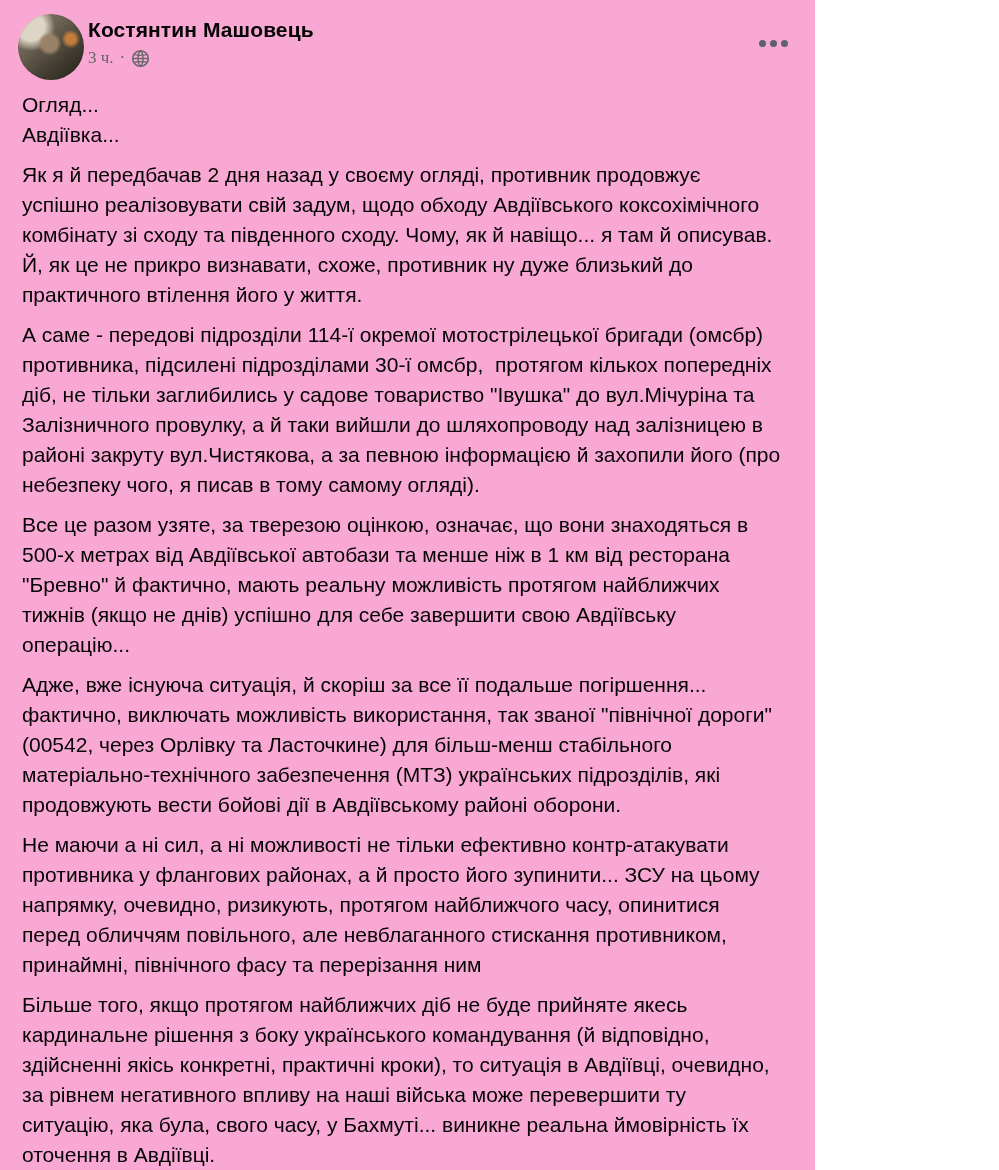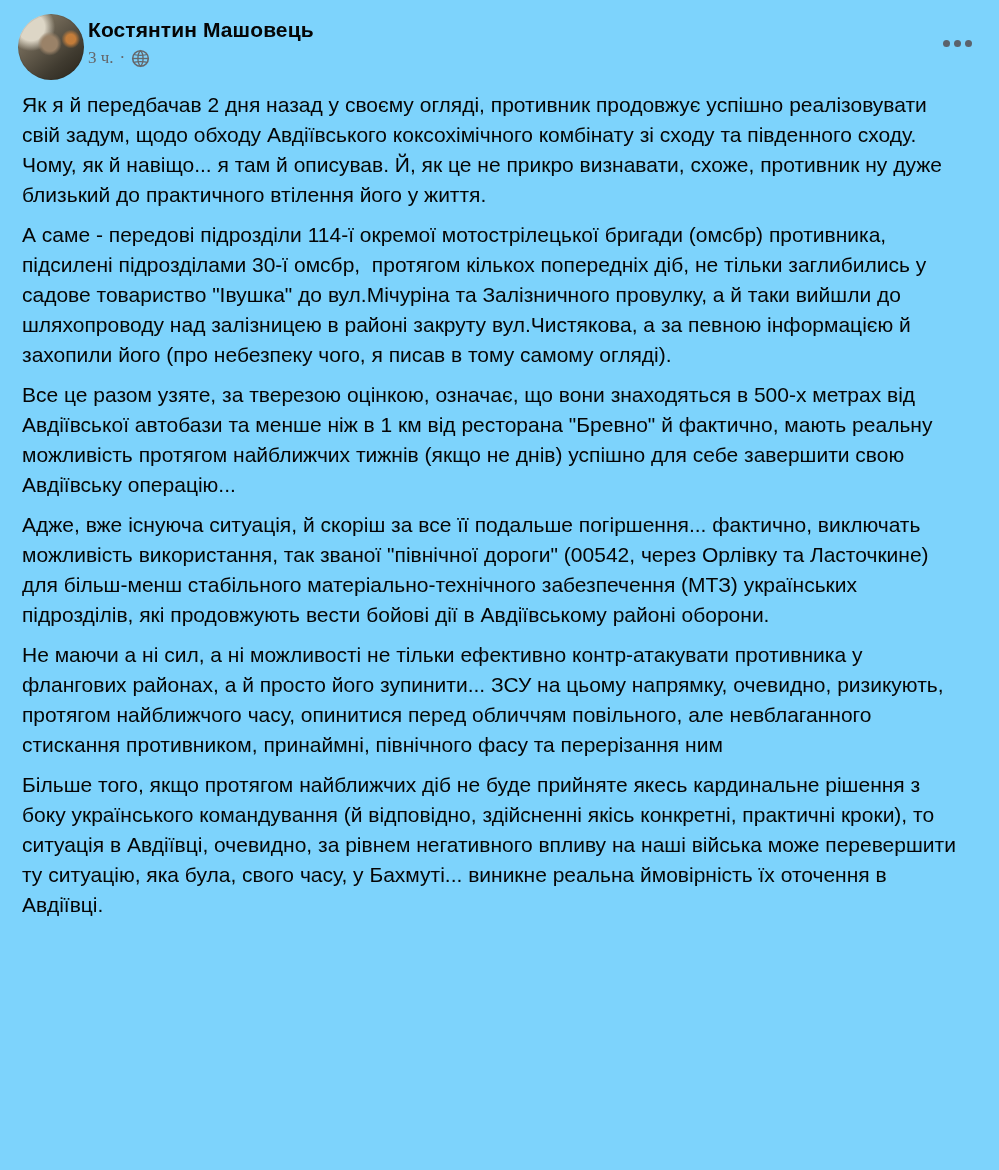--- a/index.html
+++ b/index.html
@@ -3,23 +3,23 @@
 <meta charset="utf-8">
 <style>
   html, body {
     margin: 0;
     padding: 0;
     background: #ffffff;
     font-family: "Liberation Sans", "DejaVu Sans", sans-serif;
   }
   .page {
     position: relative;
-    width: 999px;
+    width: 815px;
     height: 1170px;
-    background: #7dd3fc;
+    background: #f9a8d4;
     overflow: hidden;
   }
   
   .post-header {
     position: relative;
     height: 84px;
   }
   .avatar {
     position: absolute;
     left: 18px;
@@ -140,20 +140,22 @@
       <div class="ellipsis">
         <span></span>
           <span></span>
           <span></span>
       </div>
     </div>
 
   </div>
 
   <div class="post-body">
+      <p>Огляд...
+Авдіївка...</p>
       <p>Як я й передбачав 2 дня назад у своєму огляді, противник продовжує успішно реалізовувати свій задум, щодо обходу Авдіївського коксохімічного комбінату зі сходу та південного сходу. Чому, як й навіщо... я там й описував. Й, як це не прикро визнавати, схоже, противник ну дуже близький до практичного втілення його у життя.</p>
       <p>А саме - передові підрозділи 114-ї окремої мотострілецької бригади (омсбр) противника, підсилені підрозділами 30-ї омсбр,  протягом кількох попередніх діб, не тільки заглибились у садове товариство "Івушка" до вул.Мічуріна та Залізничного провулку, а й таки вийшли до шляхопроводу над залізницею в районі закруту вул.Чистякова, а за певною інформацією й захопили його (про небезпеку чого, я писав в тому самому огляді).</p>
       <p>Все це разом узяте, за тверезою оцінкою, означає, що вони знаходяться в 500-х метрах від Авдіївської автобази та менше ніж в 1 км від ресторана "Бревно" й фактично, мають реальну можливість протягом найближчих тижнів (якщо не днів) успішно для себе завершити свою Авдіївську операцію...</p>
       <p>Адже, вже існуюча ситуація, й скоріш за все її подальше погіршення... фактично, виключать можливість використання, так званої "північної дороги" (00542, через Орлівку та Ласточкине) для більш-менш стабільного матеріально-технічного забезпечення (МТЗ) українських підрозділів, які продовжують вести бойові дії в Авдіївському районі оборони.</p>
       <p>Не маючи а ні сил, а ні можливості не тільки ефективно контр-атакувати противника у флангових районах, а й просто його зупинити... ЗСУ на цьому напрямку, очевидно, ризикують, протягом найближчого часу, опинитися перед обличчям повільного, але невблаганного стискання противником, принаймні, північного фасу та перерізання ним</p>
       <p>Більше того, якщо протягом найближчих діб не буде прийняте якесь кардинальне рішення з боку українського командування (й відповідно, здійсненні якісь конкретні, практичні кроки), то ситуація в Авдіївці, очевидно, за рівнем негативного впливу на наші війська може перевершити ту ситуацію, яка була, свого часу, у Бахмуті... виникне реальна ймовірність їх оточення в Авдіївці.</p>
     </div>
 
 </div>
 

